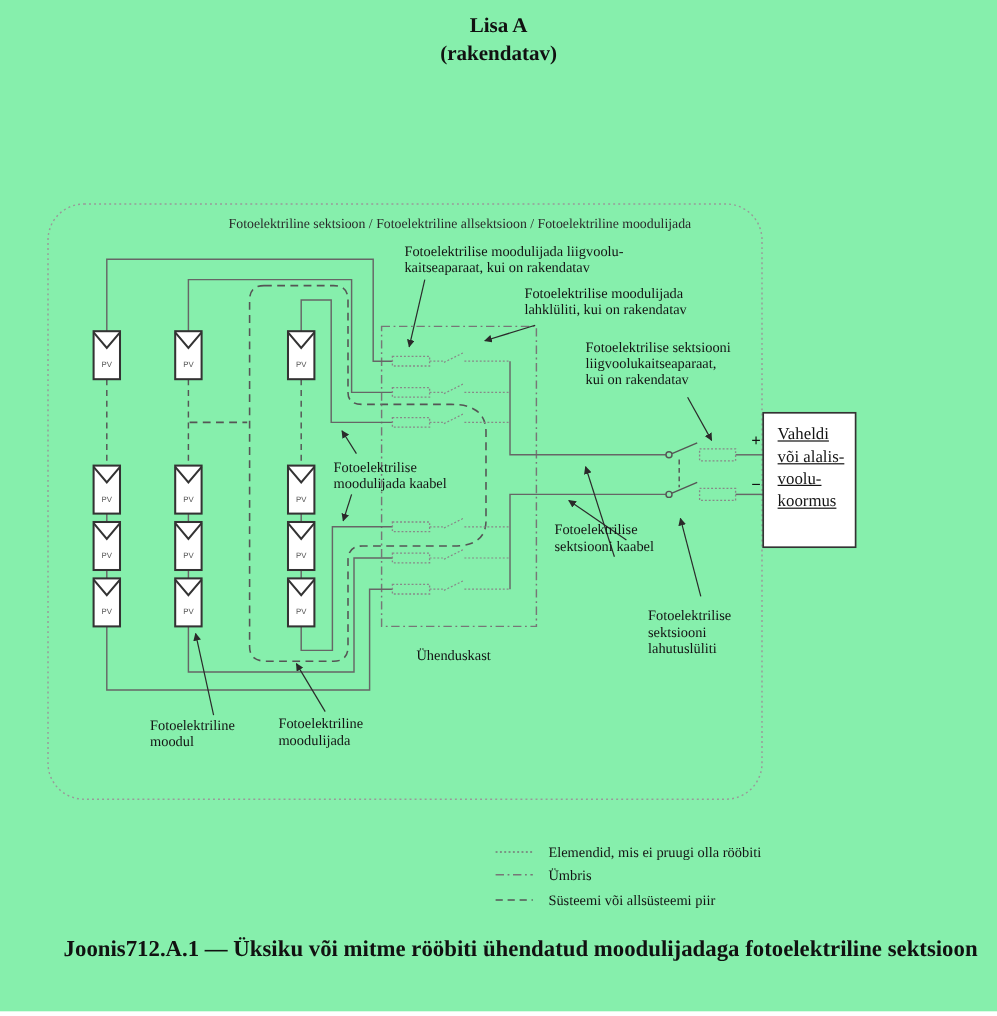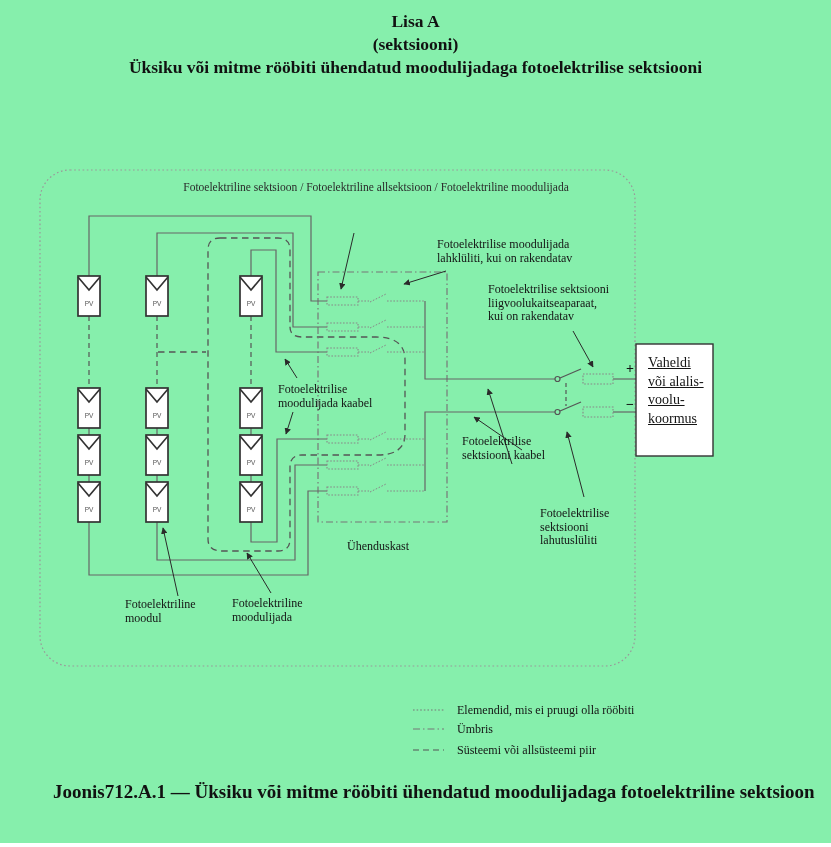--- a/index.html
+++ b/index.html
@@ -2,36 +2,35 @@
 <html><head>
 <meta charset="utf-8">
 <style>
   html,body{margin:0;padding:0;background:#fff;}
   #page{position:relative;width:831px;height:843px;background:#86efac;overflow:hidden;
         font-family:"Liberation Serif",serif;color:#1a1a1a;}
   svg{position:absolute;left:0;top:0;}
   .t{position:absolute;left:0;width:831px;text-align:center;font-weight:bold;
      font-size:17.5px;line-height:23px;color:#111;}
   .lbl{position:absolute;font-size:12px;line-height:13.6px;color:#141414;white-space:pre-line;}
-  .sect-hdr{position:absolute;left:176px;top:181px;width:400px;text-align:center;
+  .sect-hdr{position:absolute;left:176px;top:181px;width:400px;text-align:right;
             font-size:11.5px;color:#2a2a2a;}
   .load-text{position:absolute;left:648px;top:354px;font-size:14px;line-height:18.5px;
              color:#141414;white-space:pre-line;text-decoration:underline;}
   .pol{position:absolute;width:24px;text-align:right;font-size:14px;font-weight:bold;color:#111;}
   .legend-text{position:absolute;left:457px;font-size:12px;color:#141414;}
   .caption{position:absolute;left:53px;top:781px;font-size:19px;font-weight:bold;color:#111;}
 </style>
 </head>
 <body>
 
 <div id="page">
 
   <div class="t" style="top:10px">Lisa A</div>
-  <div class="t" style="top:33px">(sektsiooni)</div>
-  <div class="t" style="top:56px">Üksiku või mitme rööbiti ühendatud moodulijadaga fotoelektrilise sektsiooni</div>
+  <div class="t" style="top:33px">(rakendatav)</div>
 
   <svg width="831" height="847" viewBox="0 0 831 847">
     <defs>
       <marker id="arr" viewBox="0 0 10 10" refX="9" refY="5" markerWidth="6.5" markerHeight="6.5" orient="auto">
         <path d="M0 0 L10 5 L0 10 Z" fill="#2a2a2a"></path>
       </marker>
     </defs>
 
     <rect x="40" y="170" width="595" height="496" rx="30" fill="none" stroke="#999" stroke-width="1.2" stroke-dasharray="1.6 2.6"></rect>
 
@@ -177,20 +176,22 @@
 
     <g fill="none">
       <path d="M413 710 H444" stroke="#777" stroke-width="1.2" stroke-dasharray="1.6 2"></path>
       <path d="M413 729 H444" stroke="#777" stroke-width="1.2" stroke-dasharray="7 3 1.5 3"></path>
       <path d="M413 750 H444" stroke="#555" stroke-width="1.2" stroke-dasharray="6 4"></path>
     </g>
   </svg>
 
   <div class="sect-hdr">Fotoelektriline sektsioon / Fotoelektriline allsektsioon / Fotoelektriline moodulijada</div>
 
+  <div class="lbl" style="left:337px;top:203px">Fotoelektrilise moodulijada liigvoolu-
+kaitseaparaat, kui on rakendatav</div>
   <div class="lbl" style="left:437px;top:238px">Fotoelektrilise moodulijada
 lahklüliti, kui on rakendatav</div>
   <div class="lbl" style="left:488px;top:283px">Fotoelektrilise sektsiooni
 liigvoolukaitseaparaat,
 kui on rakendatav</div>
   <div class="lbl" style="left:278px;top:383px">Fotoelektrilise
 moodulijada kaabel</div>
   <div class="lbl" style="left:462px;top:435px">Fotoelektrilise
 sektsiooni kaabel</div>
   <div class="lbl" style="left:540px;top:507px">Fotoelektrilise

